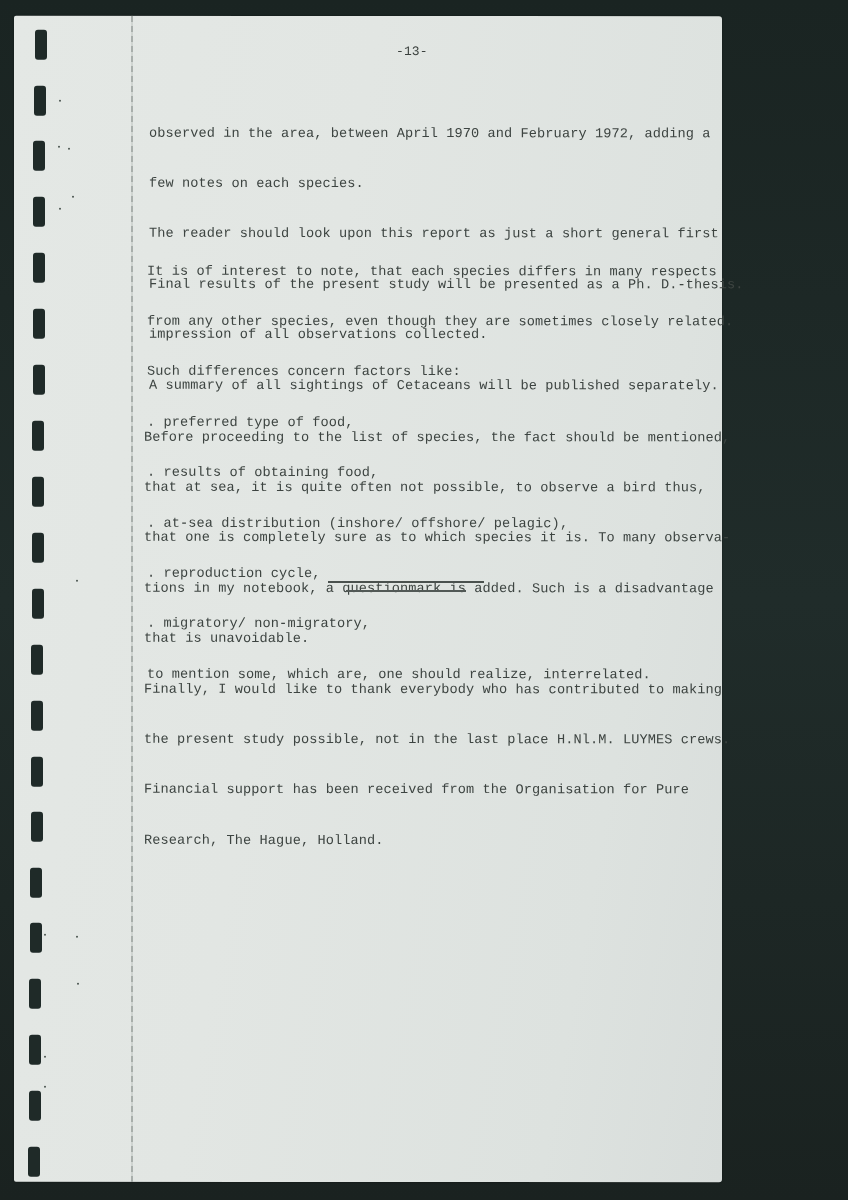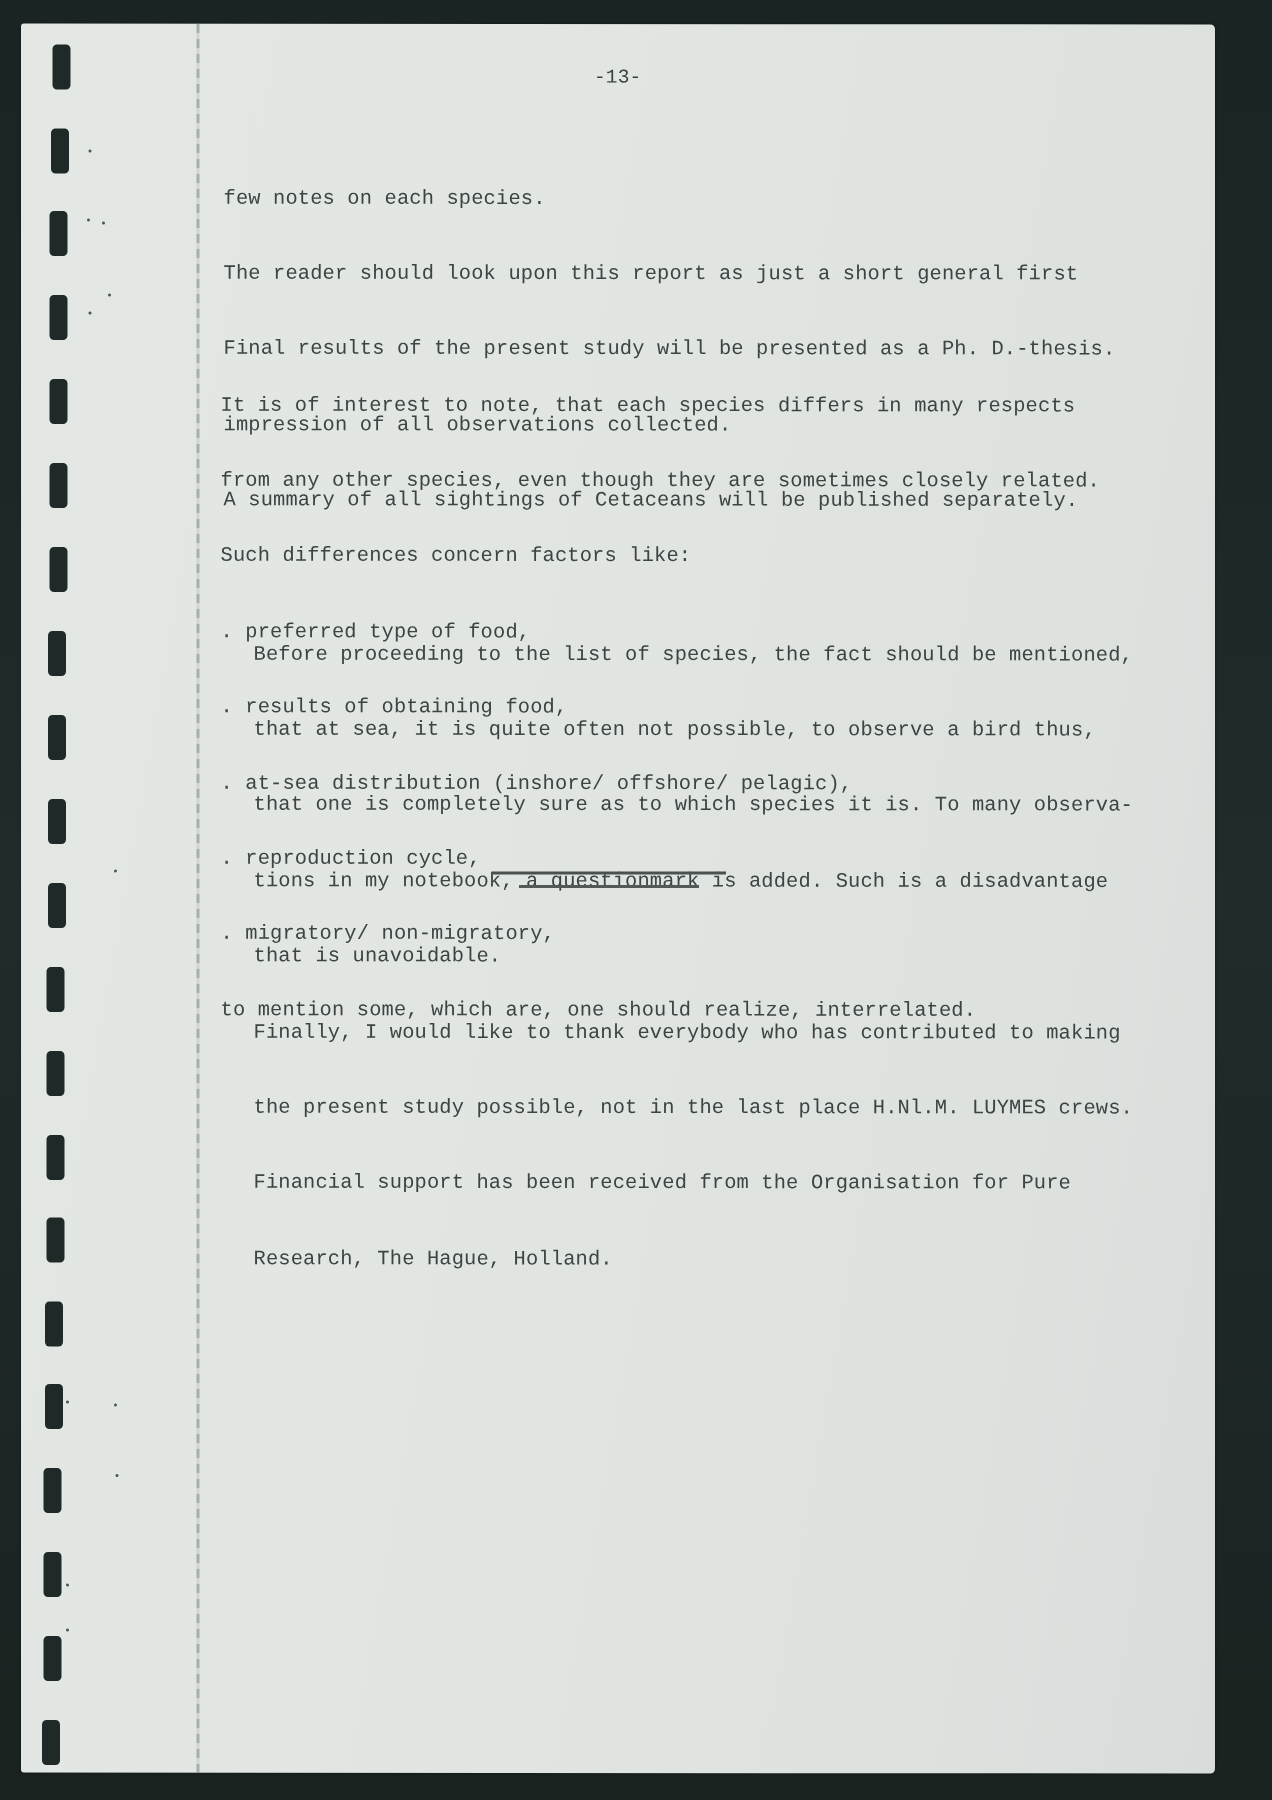--- a/index.html
+++ b/index.html
@@ -13,21 +13,21 @@
     .frame {
       position: relative;
       width: 848px;
       height: 1200px;
       background: linear-gradient(180deg, #1a2422 0%, #202c2a 50%, #1a2220 100%);
     }
     .page {
       position: absolute;
       left: 14px;
       top: 16px;
-      width: 796px;
+      width: 708px;
       height: 1166px;
       background: linear-gradient(100deg, #e4e8e5 0%, #e2e6e3 40%, #dde2df 80%, #d8dddb 100%);
       border-radius: 2px 3px 3px 2px;
       box-shadow: 0 0 2px rgba(0,0,0,0.4);
       transform: skewY(0.05deg);
     }
     .fold-line {
       position: absolute;
       left: 117px;
       top: 0;
@@ -68,21 +68,21 @@
     }
     .para {
       position: absolute;
       left: 0;
       white-space: pre;
       line-height: 16.8px;
     }
     .line { display: block; }
     .p1 { top: 76px; left: 3px; }
     .p2 { top: 214px; left: 1px; }
-    .p3 { top: 380px; left: -2px; margin-left: 25px; }
+    .p3 { top: 380px; left: -2px; }
     .rule1 {
       position: absolute;
       left: 182px;
       top: 565px;
       width: 156px;
       height: 2px;
       background: #4a514e;
     }
     .rule2 {
       position: absolute;
@@ -132,20 +132,21 @@
     <div class="speck" style="left:63px; top:967px;"></div>
     <div class="speck" style="left:30px; top:1040px;"></div>
     <div class="speck" style="left:30px; top:1070px;"></div>
 
     <div class="fold-line"></div>
 
     <div class="text-layer">
       <div class="page-number">-13-</div>
 
       <div class="para p1">
+        <span class="line">observed in the area, between April 1970 and February 1972, adding a</span>
         <span class="line">few notes on each species.</span>
         <span class="line">The reader should look upon this report as just a short general first</span>
         <span class="line">Final results of the present study will be presented as a Ph. D.-thesis.</span>
         <span class="line">impression of all observations collected.</span>
         <span class="line">A summary of all sightings of Cetaceans will be published separately.</span>
       </div>
 
       <div class="para p2">
         <span class="line">It is of interest to note, that each species differs in many respects</span>
         <span class="line">from any other species, even though they are sometimes closely related.</span>

